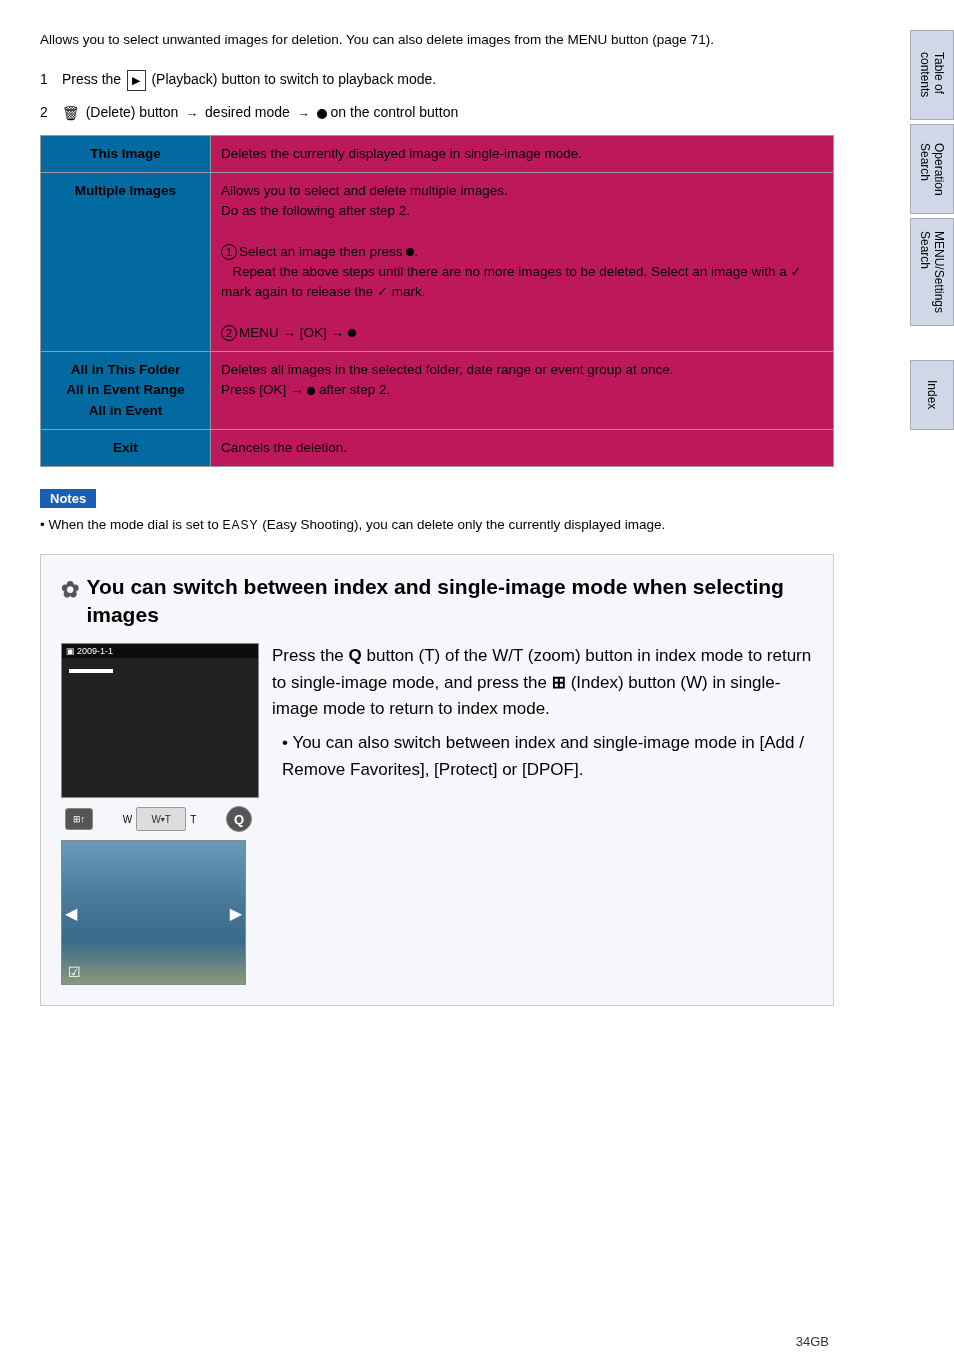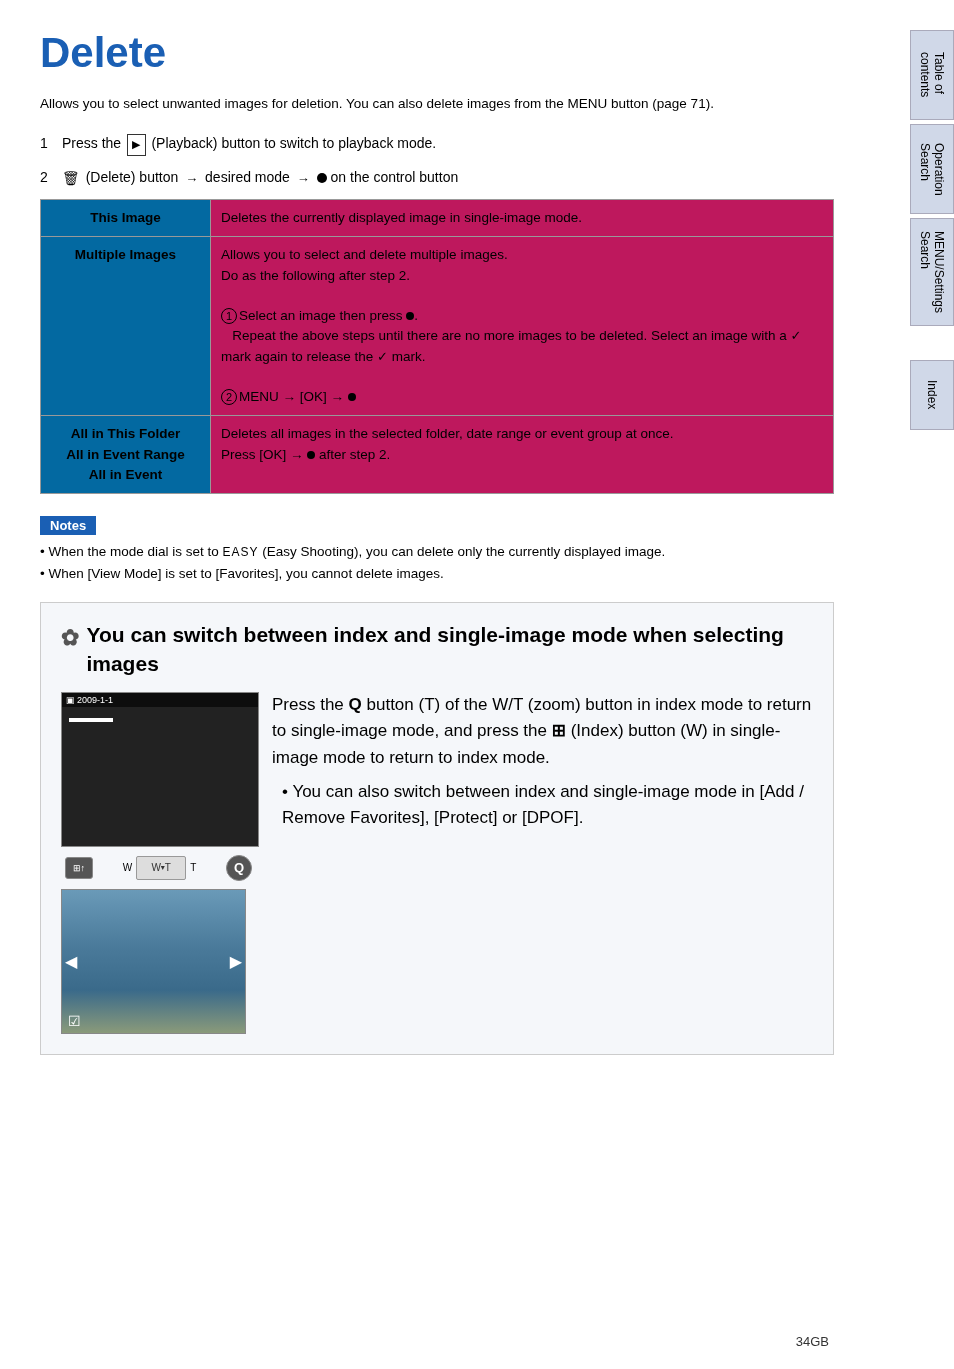--- a/index.html
+++ b/index.html
@@ -413,21 +413,20 @@
 
     .index-screen-wrapper {
       position: relative;
     }
   </style>
 </head>
 <body>
 
 <div class="main-content">
 
-  <div class="page-title">Delete</div>
 
   <p class="intro-text">Allows you to select unwanted images for deletion. You can also delete images from the MENU button (page 71).</p>
 
   <div class="step">
     <span class="step-num">1</span>
     <span class="step-text">
       Press the <span class="playback-icon">▶</span> (Playback) button to switch to playback mode.
     </span>
   </div>
 
@@ -459,28 +458,31 @@
         <th>
           <strong>All in This Folder</strong><br>
           <strong>All in Event Range</strong><br>
           <strong>All in Event</strong>
         </th>
         <td>
           Deletes all images in the selected folder, date range or event group at once.<br>
           Press [OK] → <span class="bullet-circle" style="width:8px;height:8px;"></span> after step 2.
         </td>
       </tr>
+      <tr>
+        <th>Exit</th>
+        <td>Cancels the deletion.</td>
+      </tr>
     </tbody>
   </table>
 
   <div class="notes-section">
     <div class="notes-badge">Notes</div>
     <ul class="notes-list">
       <li>When the mode dial is set to <span class="easy-text">EASY</span> (Easy Shooting), you can delete only the currently displayed image.</li>
-      <li>When [View Mode] is set to [Favorites], you cannot delete images.</li>
     </ul>
   </div>
 
   <div class="tip-box">
     <div class="tip-title">
       <span class="tip-icon">✿</span>
       <span>You can switch between index and single-image mode when selecting images</span>
     </div>
     <div class="tip-content">
 

